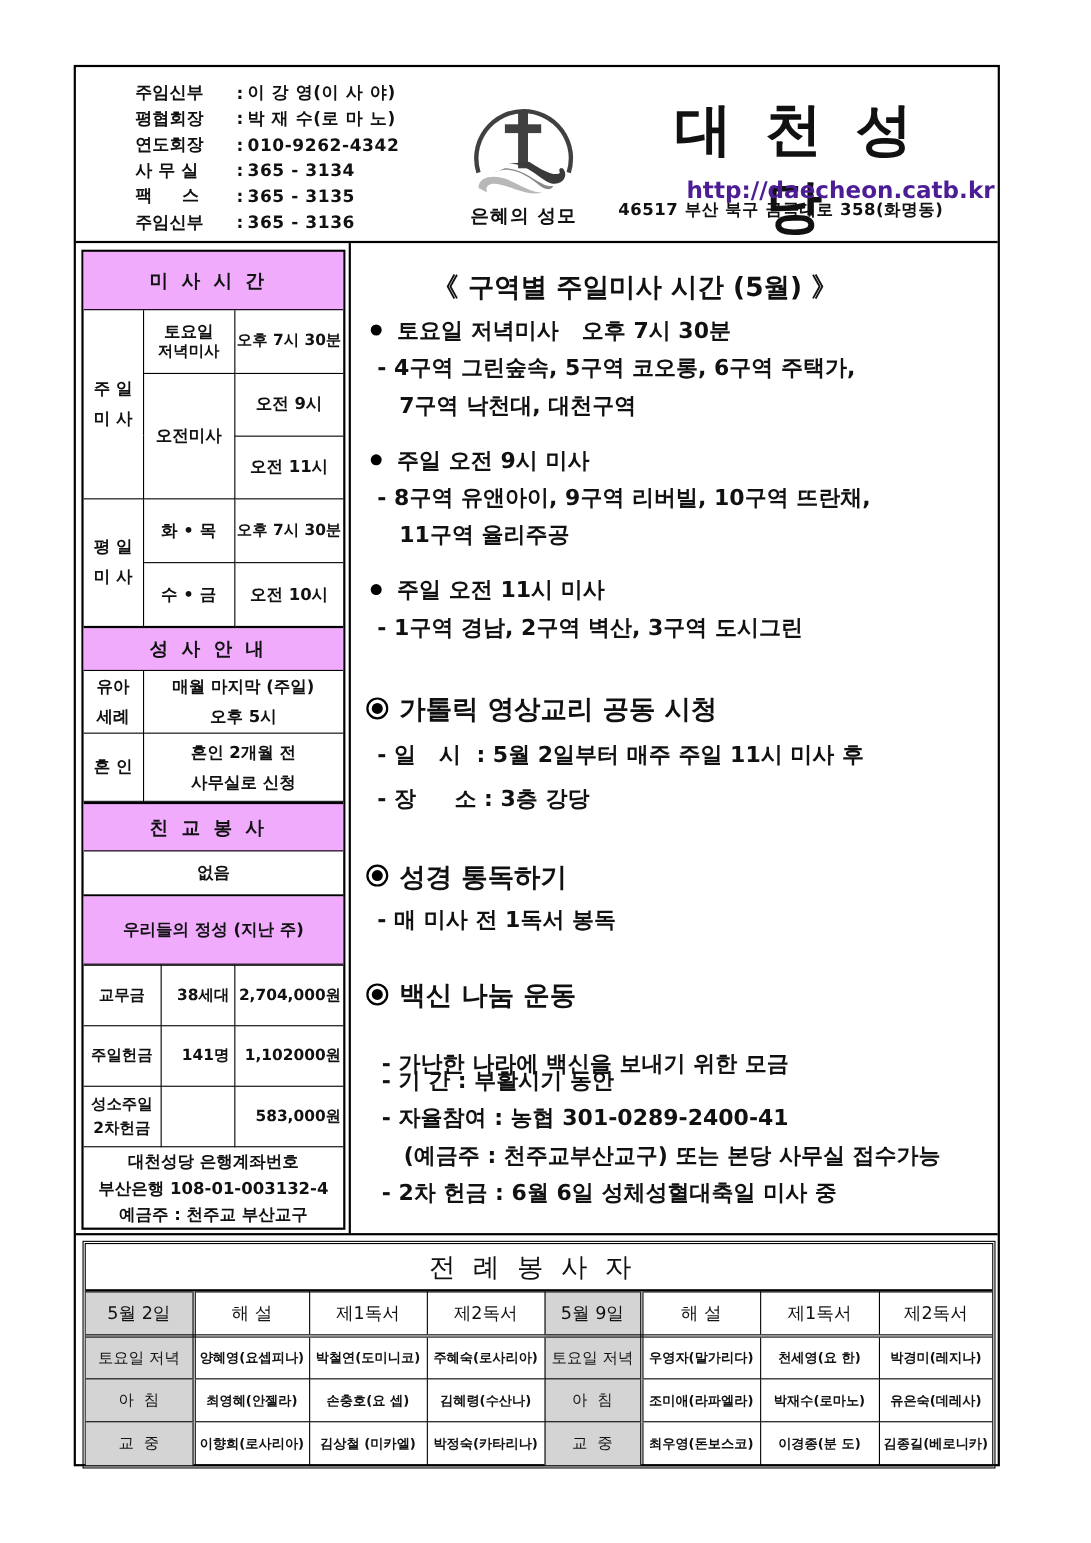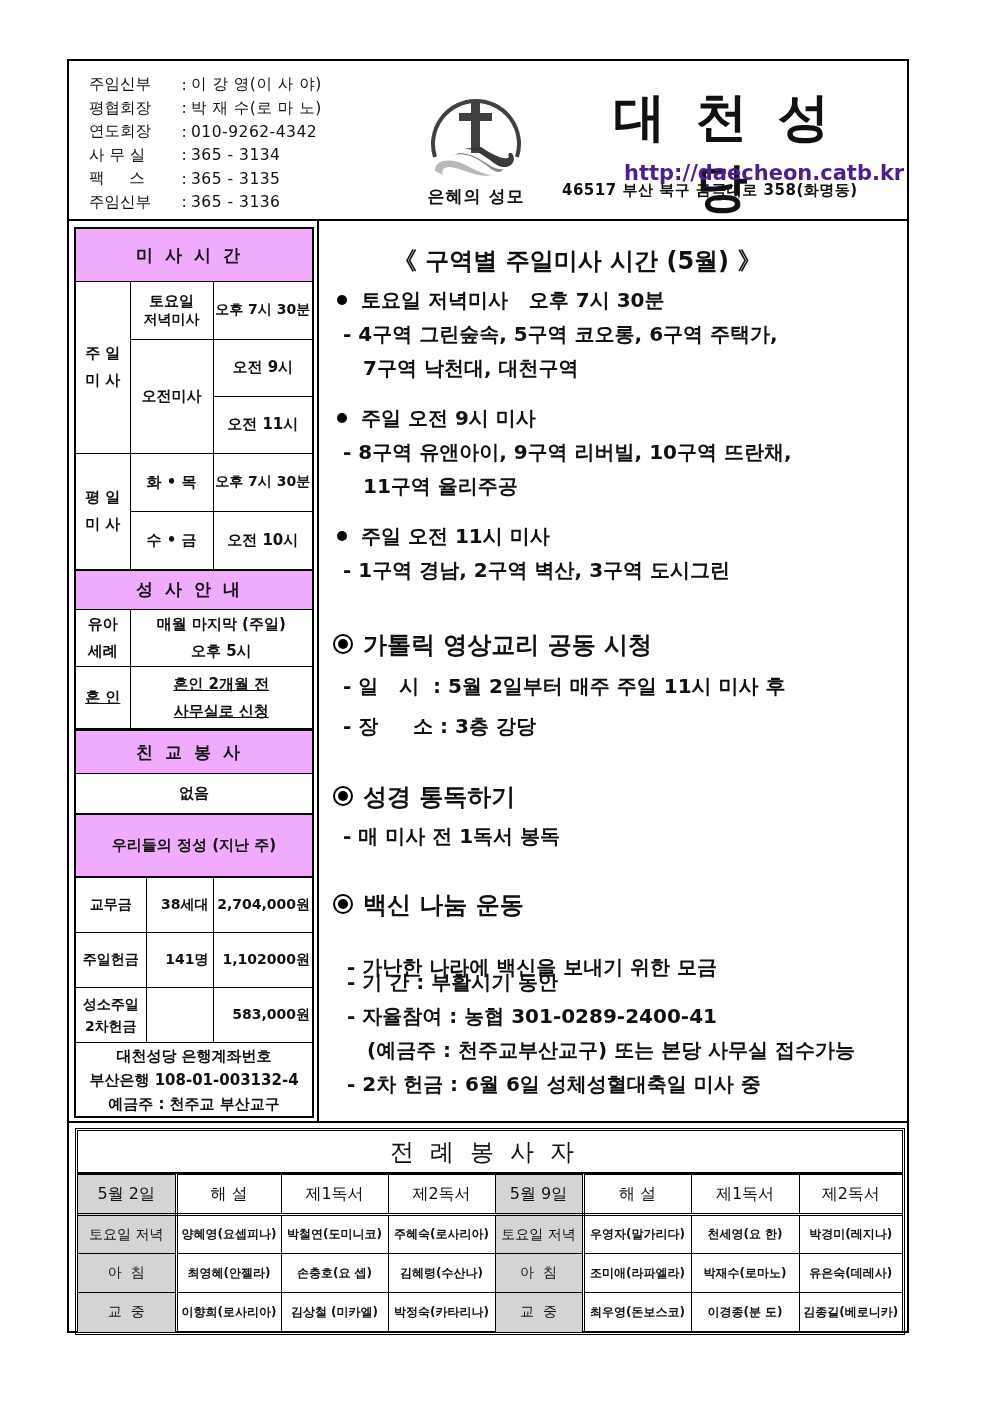--- a/index.html
+++ b/index.html
@@ -4,21 +4,21 @@
 <style>
   * { box-sizing: border-box; margin: 0; padding: 0; }
   html, body { width: 992px; height: 1403px; background: #ffffff; }
   body { position: relative; font-family: "DejaVu Sans", "Liberation Sans", sans-serif; color: #111; }
 
   .page { position: absolute; left: 67px; top: 59px; width: 842px; height: 1274px; border: 2px solid #000; }
 
   
   .header { position: absolute; left: 0; top: 0; width: 838px; height: 160px; border-bottom: 2px solid #000; }
   .contacts { position: absolute; left: 20px; top: 12px; }
-  .contact-row { display: flex; height: 23.5px; align-items: center; font-size: 15.5px; font-weight: normal; }
+  .contact-row { display: flex; height: 23.5px; align-items: center; font-size: 15.5px; font-weight: bold; margin-left: 34px; }
   .contact-label { width: 88px; letter-spacing: 0px; }
   .contact-sep { width: 14px; text-align: center; }
   .contact-value { letter-spacing: 0.5px; }
 
   .logo { position: absolute; left: 352px; top: 28px; width: 110px; height: 128px; }
   .logo-caption { position: absolute; left: 0; top: 96px; width: 110px; text-align: center; font-size: 17px; font-weight: bold; letter-spacing: 1px; }
 
   .title { position: absolute; left: 505px; top: 22px; width: 325px; text-align: center; font-size: 52px; font-weight: bold; letter-spacing: 30px; }
   .url { position: absolute; left: 555px; top: 100px; font-size: 21px; color: #4c1d95; font-weight: bold; }
   .address { position: absolute; left: 493px; top: 120px; font-size: 15px; font-weight: bold; letter-spacing: 0.5px; }
@@ -165,21 +165,21 @@
             <tr style="height:57px;">
           <td style="width:54px;" class="lh">
             <div>유아</div>
             <div>세례</div>
           </td>
           <td class="lh" style="font-weight:bold;">
             <div>매월 마지막 (주일)</div>
             <div>오후 5시</div>
           </td>
         </tr>
-        <tr style="height:62px;text-decoration:underline;">
+        <tr style="height:62px;">
           <td>혼 인</td>
           <td class="lh">
             <div>혼인 2개월 전</div>
             <div>사무실로 신청</div>
           </td>
         </tr>
       </tbody>
         </table>
 
       <div class="section-head" style="height:45px; border-top:2px solid #000;">친교봉사</div>

